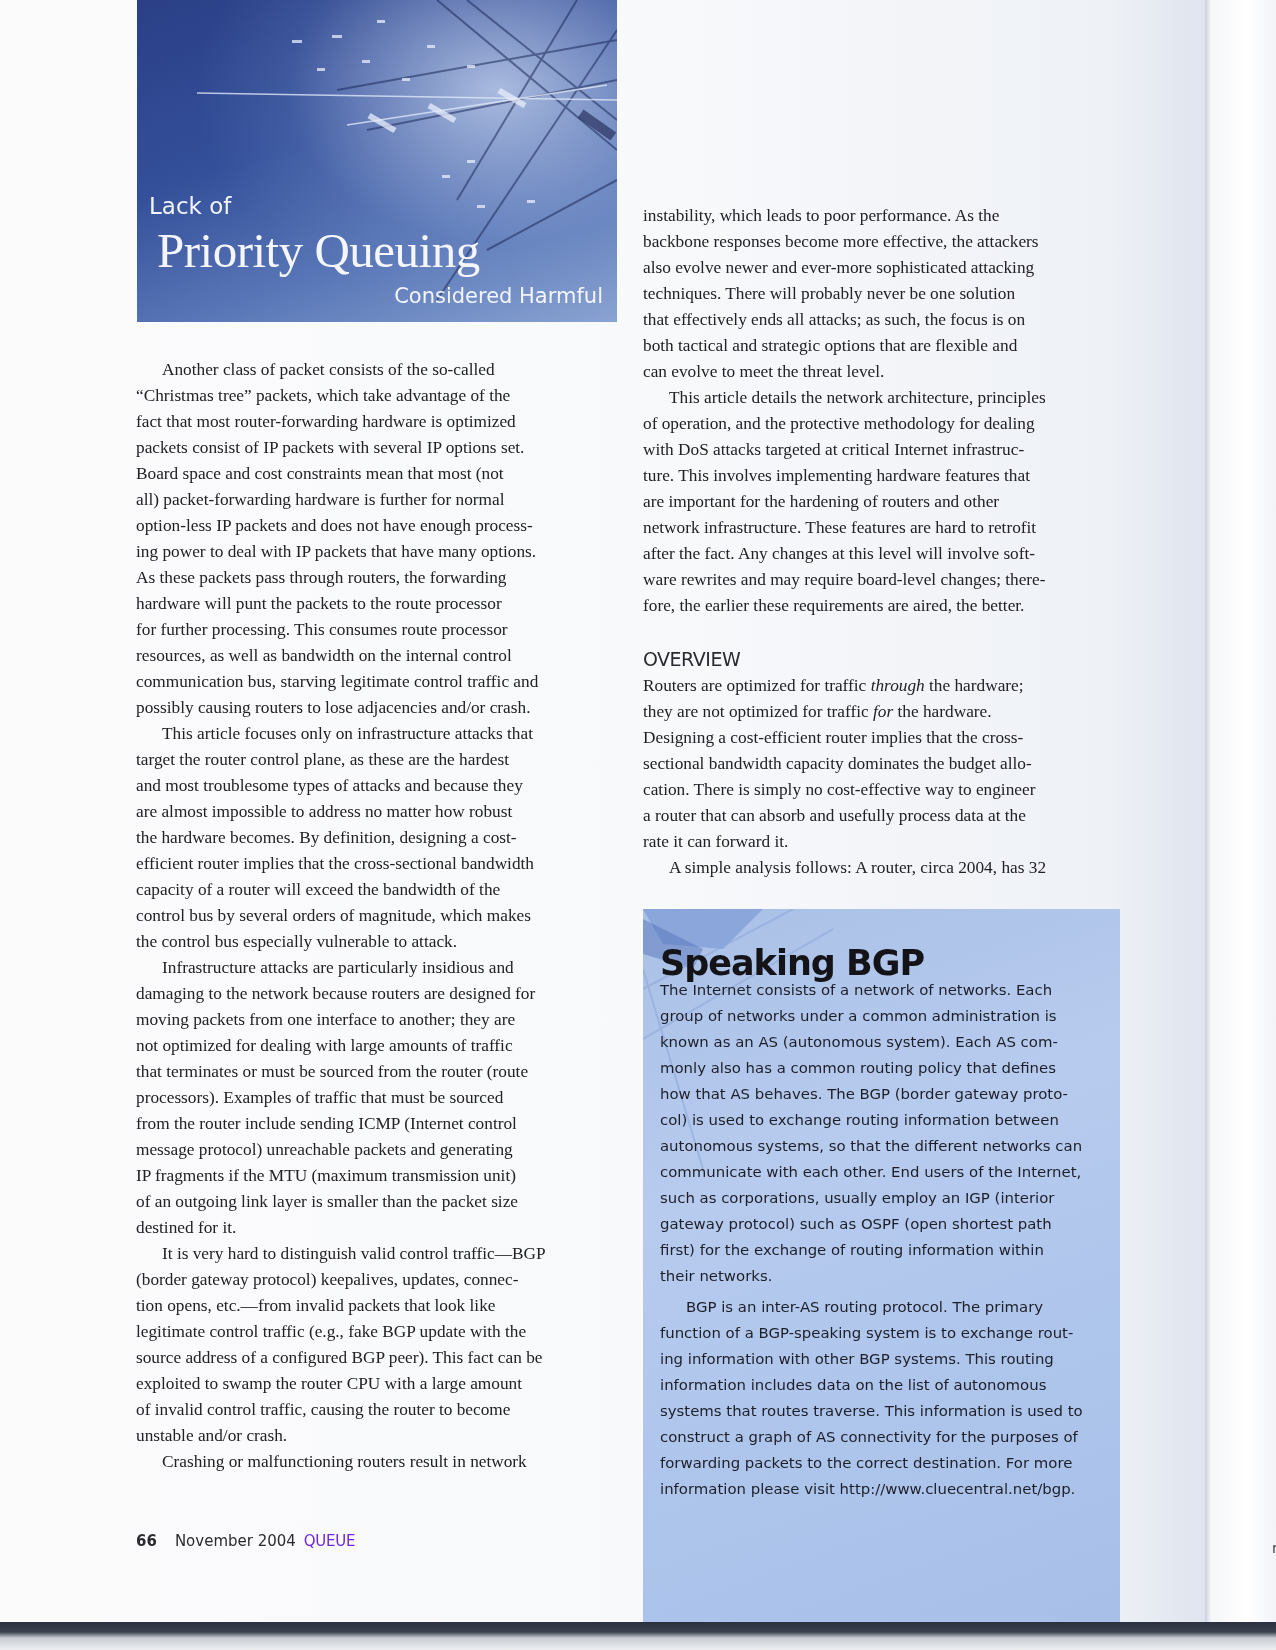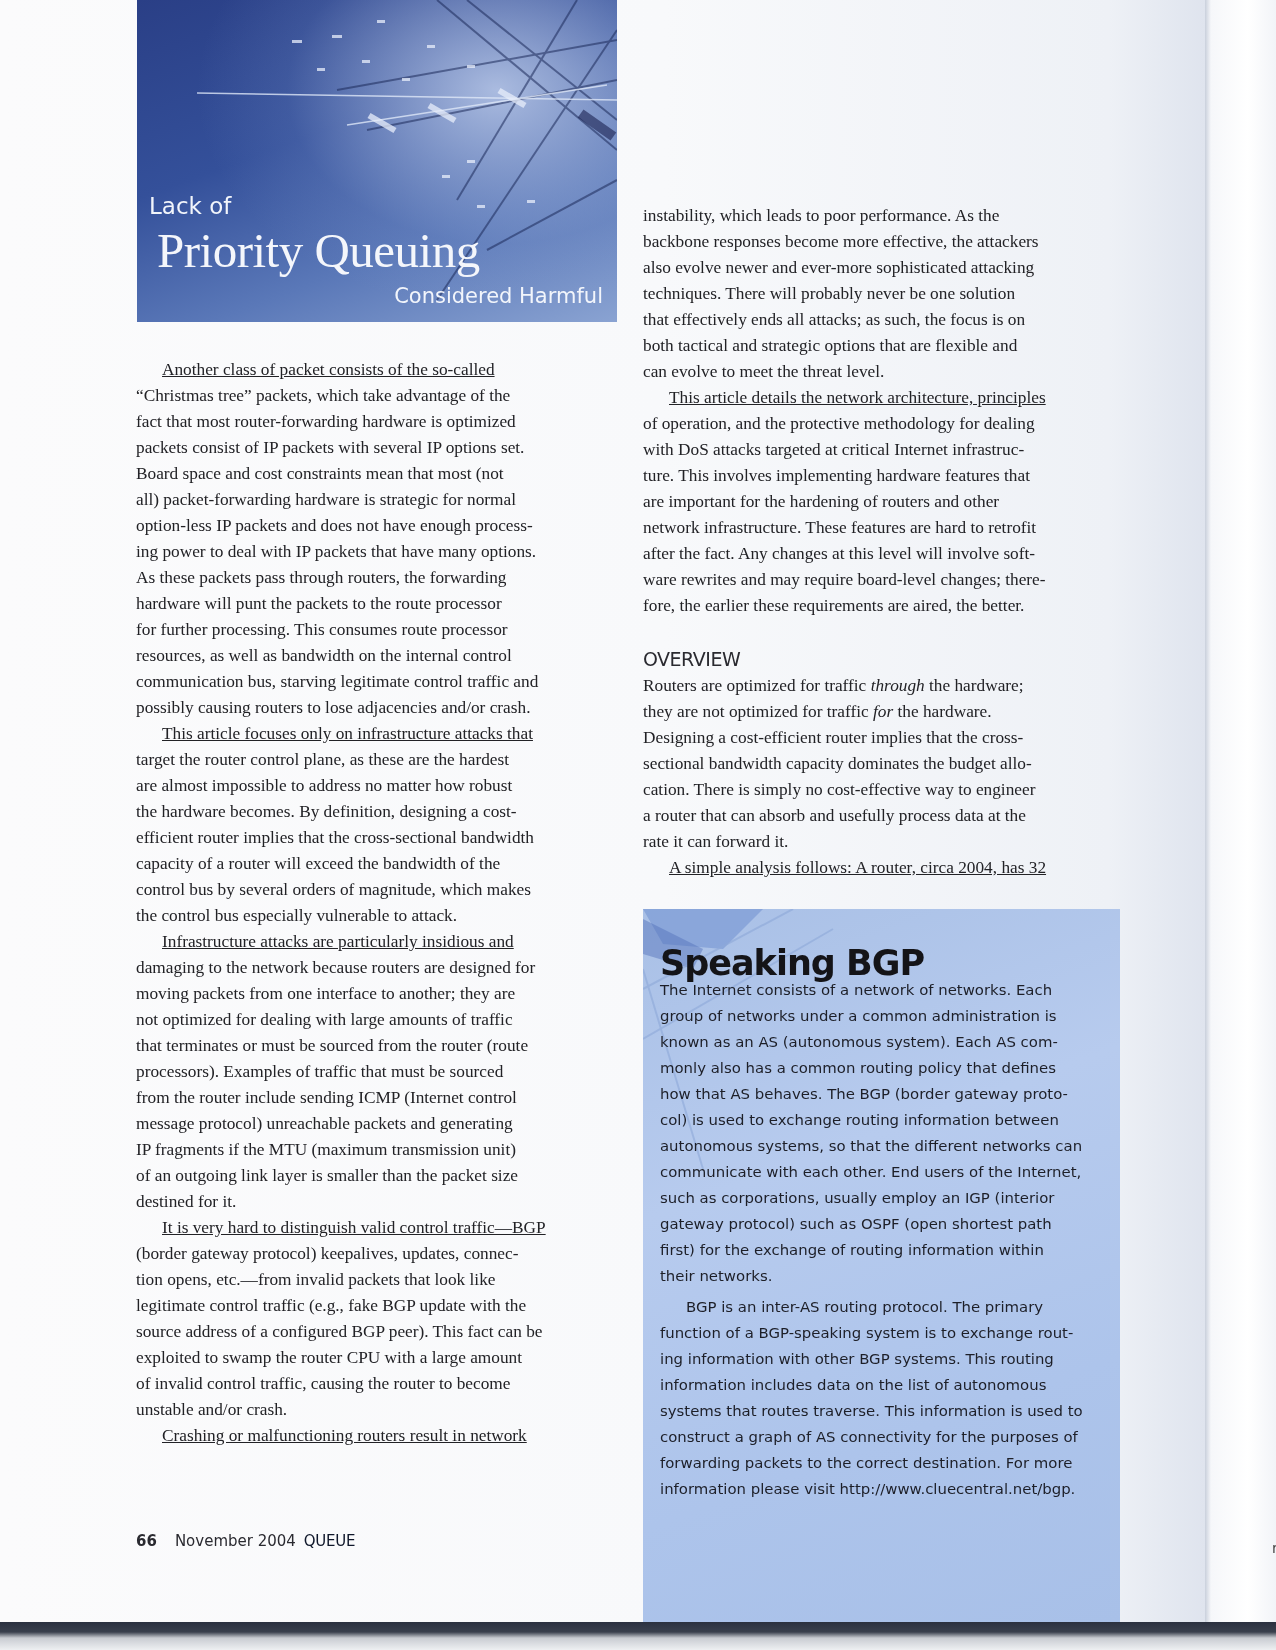--- a/index.html
+++ b/index.html
@@ -41,21 +41,21 @@
   }
   .hero .subtitle {
     position: absolute; right: 14px; top: 284px;
     font-family: "DejaVu Sans", sans-serif; font-size: 21px; color: #f2f5fb;
   }
   
   .col {
     position: absolute; font-size: 17.3px; line-height: 26px; color: #222226;
   }
   .col p { margin: 0; white-space: nowrap; }
-  .col p.ind { text-indent: 26px; text-decoration: underline; }
+  .col p.ind { text-indent: 26px; }
   .col-left { left: 136px; top: 357px; width: 480px; }
   .col-right { left: 643px; top: 203px; width: 480px; }
   .section-head {
     font-family: "DejaVu Sans", sans-serif; font-size: 19px; color: #2a2a30;
     letter-spacing: -0.5px; margin-top: 27px !important; margin-bottom: 1px !important;
   }
   
   .sidebar {
     position: absolute; left: 643px; top: 909px; width: 477px; height: 713px;
     background: linear-gradient(160deg, #a9c0e6 0%, #b7cbee 35%, #adc4eb 70%, #a8c0e8 100%);
@@ -72,21 +72,21 @@
     font-family: "DejaVu Sans", sans-serif; font-size: 14.9px; line-height: 26px; color: #1d1f28;
   }
   .sidebar .sb-body p { margin: 0; white-space: nowrap; }
   .sidebar .sb-body p.ind { text-indent: 26px; margin-top: 5px; }
   
   .folio {
     position: absolute; left: 136px; top: 1532px;
     font-family: "DejaVu Sans", sans-serif; font-size: 15px; color: #2a2a30;
   }
   .folio .num { font-weight: bold; margin-right: 18px; }
-  .folio .brand { margin-left: 8px; color: #0f172a; letter-spacing: -0.3px; }
+  .folio .brand { margin-left: 8px; color: #6d28d9; letter-spacing: -0.3px; }
   .edge-mark { position: absolute; left: 1272px; top: 1540px; font-size: 14px; color: #444; font-family: "DejaVu Sans", sans-serif; }
 </style>
 </head>
 <body>
 
 <div class="page"></div>
 <div class="gutter"></div>
 <div class="bottom-band"></div>
 
 <div class="hero">
@@ -127,31 +127,32 @@
   <div class="title">Priority Queuing</div>
   <div class="subtitle">Considered Harmful</div>
 </div>
 
 <div class="col col-left" id="left-col">
     <p class="ind">Another class of packet consists of the so-called</p>
     <p>“Christmas tree” packets, which take advantage of the</p>
     <p>fact that most router-forwarding hardware is optimized</p>
     <p>packets consist of IP packets with several IP options set.</p>
     <p>Board space and cost constraints mean that most (not</p>
-    <p>all) packet-forwarding hardware is strategic for normal</p>
+    <p>all) packet-forwarding hardware is further for normal</p>
     <p>option-less IP packets and does not have enough process-</p>
     <p>ing power to deal with IP packets that have many options.</p>
     <p>As these packets pass through routers, the forwarding</p>
     <p>hardware will punt the packets to the route processor</p>
     <p>for further processing. This consumes route processor</p>
     <p>resources, as well as bandwidth on the internal control</p>
     <p>communication bus, starving legitimate control traffic and</p>
     <p>possibly causing routers to lose adjacencies and/or crash.</p>
     <p class="ind">This article focuses only on infrastructure attacks that</p>
     <p>target the router control plane, as these are the hardest</p>
+    <p>and most troublesome types of attacks and because they</p>
     <p>are almost impossible to address no matter how robust</p>
     <p>the hardware becomes. By definition, designing a cost-</p>
     <p>efficient router implies that the cross-sectional bandwidth</p>
     <p>capacity of a router will exceed the bandwidth of the</p>
     <p>control bus by several orders of magnitude, which makes</p>
     <p>the control bus especially vulnerable to attack.</p>
     <p class="ind">Infrastructure attacks are particularly insidious and</p>
     <p>damaging to the network because routers are designed for</p>
     <p>moving packets from one interface to another; they are</p>
     <p>not optimized for dealing with large amounts of traffic</p>

